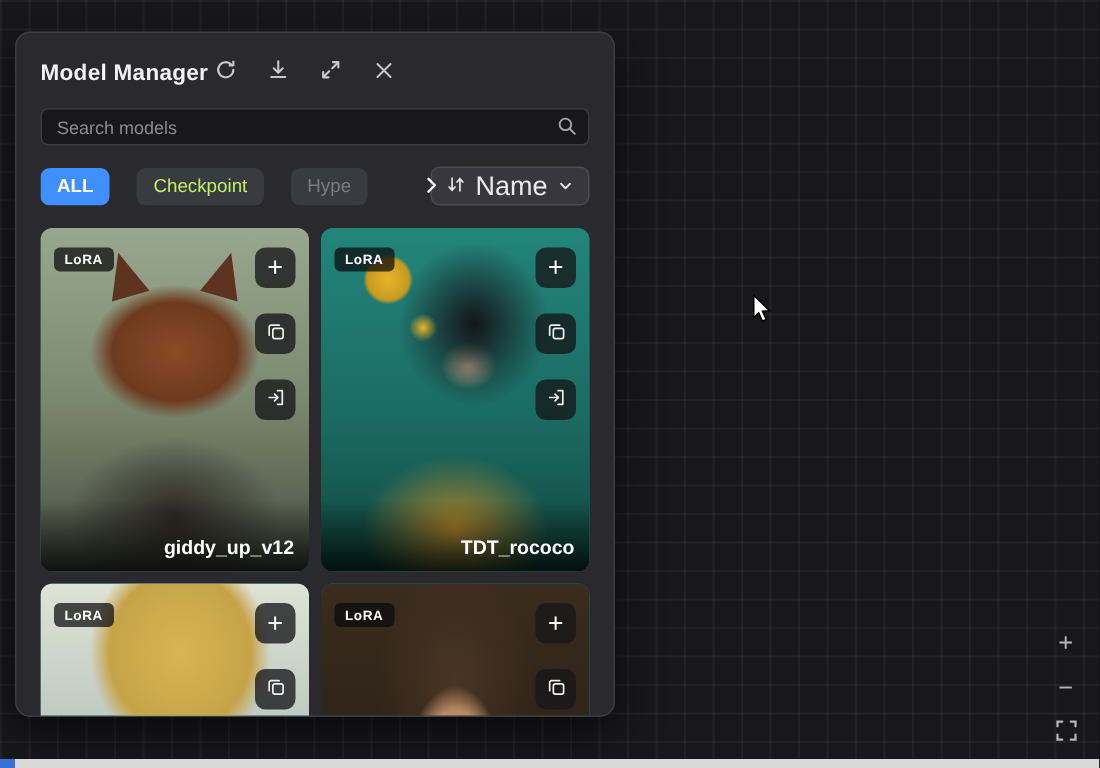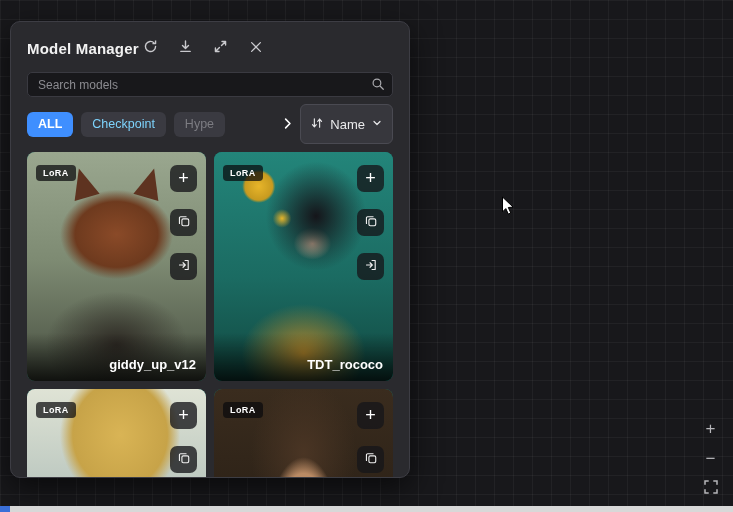--- a/index.html
+++ b/index.html
@@ -41,35 +41,35 @@
     width: 100%; height: 100%;
     background: #18181b; border: 1px solid #3a3a41; border-radius: 5px;
     color: #ddd; font-size: 12px; padding: 0 30px 0 10px;
     font-family: "Liberation Sans", sans-serif;
   }
   .search-input::placeholder { color: #8b8b90; }
   .search-icon { position:absolute; right: 8px; top: 5px; }
 
   
   .filter-row { position: relative; display:flex; align-items:center; margin: 14px 16px 0; height: 26px; }
-  .chips { position:relative; display:flex; gap: 8px; width: 270px; overflow: hidden; }
+  .chips { position:relative; display:flex; gap: 18px; width: 270px; overflow: hidden; }
   .chip {
     flex: 0 0 auto; height: 25px; display:flex; align-items:center;
     padding: 0 11px; border-radius: 6px;
-    background: #3a3a41; color: #7dd3fc; font-size: 12.5px; cursor: pointer; border: none;
+    background: #3a3a41; color: #bef264; font-size: 12.5px; cursor: pointer; border: none;
     font-family: "Liberation Sans", sans-serif;
   }
   .chip--active { background: #3f8fff; color: #fff; font-weight: 700; }
   .chip--muted  { color: #7c7c82; }
   .chips-more { position:absolute; left: 253px; top: 5px; cursor:pointer; }
   .sort {
     margin-left: auto; display:flex; align-items:center; gap: 6px;
-    height: 40px; padding: 0 9px;
+    height: 26px; padding: 0 9px;
     background: #37373d; border: 1px solid #4a4a52; border-radius: 6px;
-    color: #eaeaec; font-size: 13px; cursor: pointer;
+    color: #eaeaec; font-size: 18px; cursor: pointer;
     font-family: "Liberation Sans", sans-serif;
   }
 
   
   .cards {
     display: grid; grid-template-columns: 1fr 1fr;
     gap: 8px; margin: 15px 16px 0;
     grid-auto-rows: 229px;
   }
   .card { position: relative; border-radius: 8px; overflow: hidden; background: #0f766e; cursor: pointer; }

